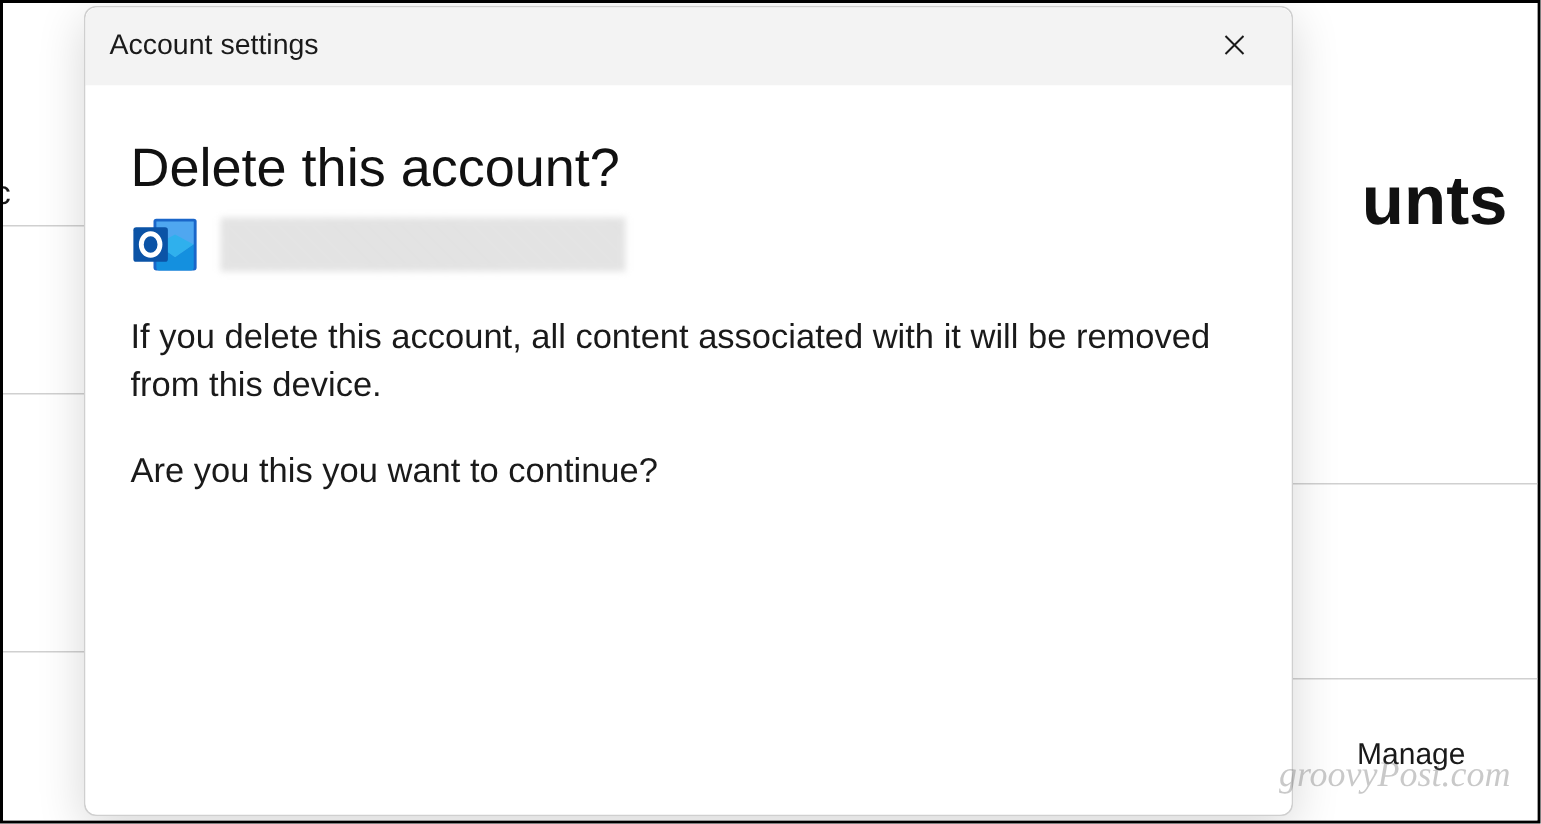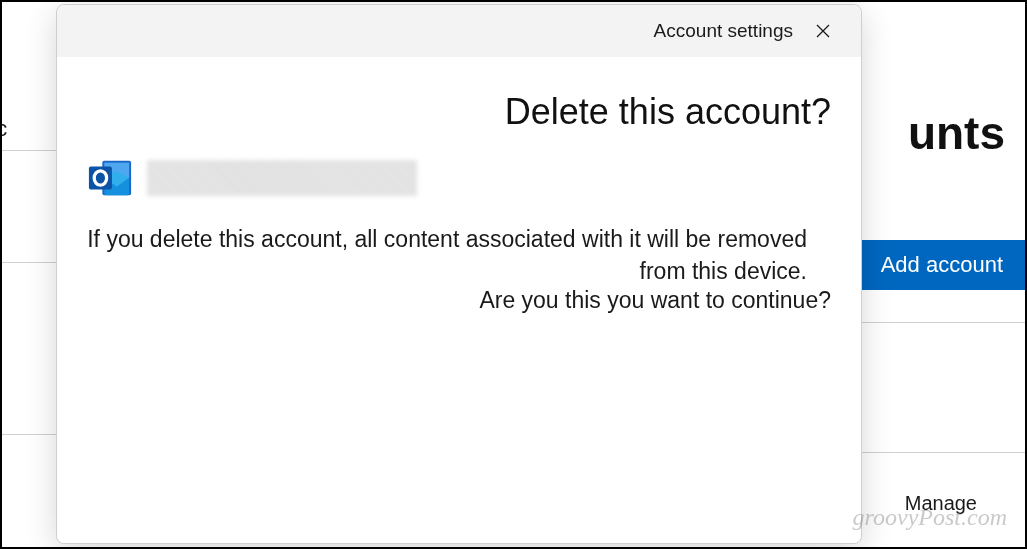--- a/index.html
+++ b/index.html
@@ -94,21 +94,20 @@
       left: 54px;
       top: 2px;
       width: 806px;
       height: 540px;
       background: #fff;
       border: 1px solid #cfcfcf;
       border-radius: 8px;
       box-shadow: 0 8px 32px rgba(0,0,0,0.16);
       display: flex;
       flex-direction: column;
-      text-align: right;
     }
     .dialog-header {
       background: #f3f3f3;
       height: 52px;
       display: flex;
       align-items: center;
       padding: 0 16px;
       border-radius: 8px 8px 0 0;
       gap: 8px;
     }
@@ -132,21 +131,21 @@
     .dialog-body {
       background: #fff;
       padding: 34px 30px 20px 30px;
       flex: 1;
       border-radius: 0 0 8px 8px;
     }
     .dialog-heading {
       font-size: 36px;
       font-weight: 400;
       color: #111;
-      margin-bottom: 22px;
+      margin-bottom: 7px;
     }
     .account-row {
       display: flex;
       align-items: center;
       gap: 14px;
       margin-bottom: 22px;
     }
     .outlook-icon {
       width: 46px;
       height: 46px;
@@ -156,20 +155,21 @@
       width: 270px;
       height: 36px;
       background: repeating-linear-gradient(45deg, #e8e8e8, #e8e8e8 2px, #dedede 2px, #dedede 4px);
       filter: blur(2px);
     }
     .dialog-text {
       font-size: 23px;
       color: #1a1a1a;
       line-height: 1.4;
       max-width: 720px;
+      margin-bottom: 28px;
     }
     .dialog-confirm {
       font-size: 23px;
       color: #1a1a1a;
     }
     
     .watermark {
       position: absolute;
       right: 18px;
       bottom: 16px;
@@ -185,21 +185,20 @@
 
 <div class="bg-page">
   <div class="bg-title">unts</div>
 
   <div class="bg-left-frag bg-left-ive">ive.c</div>
   <div class="bg-left-divider bg-ld-1"></div>
   <div class="bg-left-divider bg-ld-2"></div>
 
   <div class="bg-left-divider bg-ld-3"></div>
 
-  <button class="bg-add-account">Add account</button>
   <div class="bg-right-line bg-rl-1"></div>
   <div class="bg-right-line bg-rl-2"></div>
   <button class="bg-manage">Manage</button>
 </div>
 
 <div class="dialog">
   <div class="dialog-header">
     <div class="dialog-header-title">Account settings</div>
     <button class="close-btn">
       <span>

